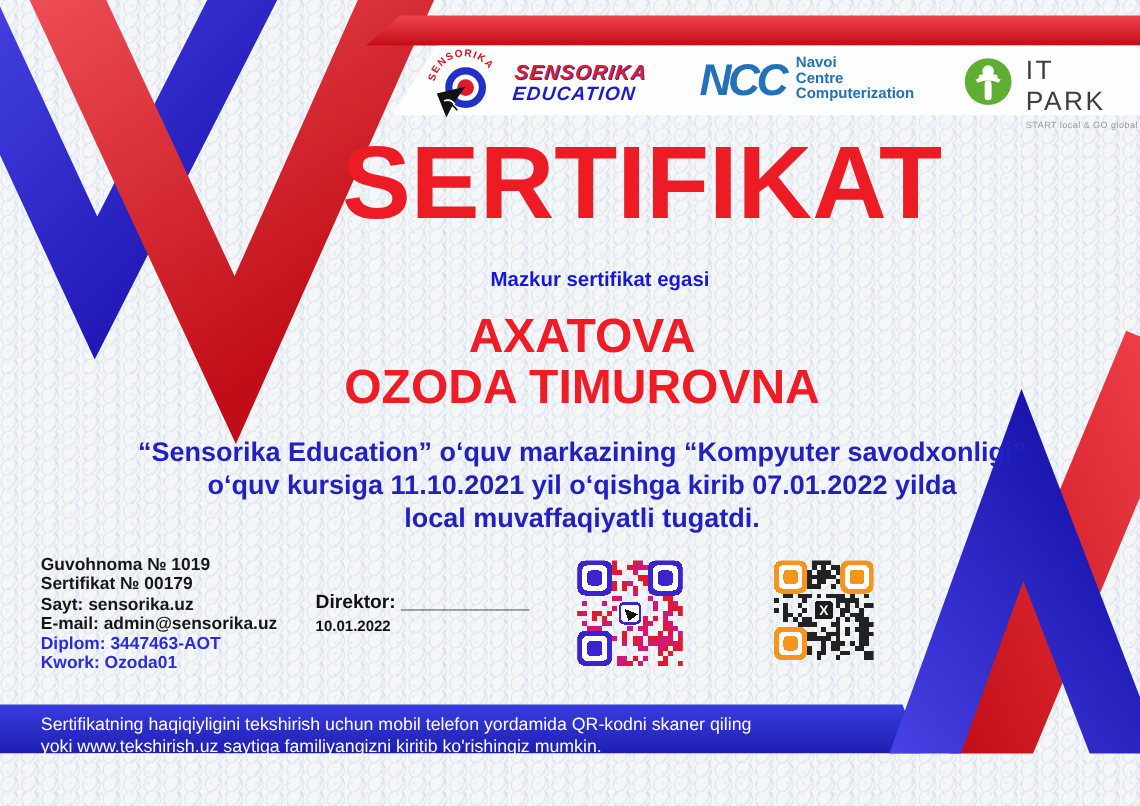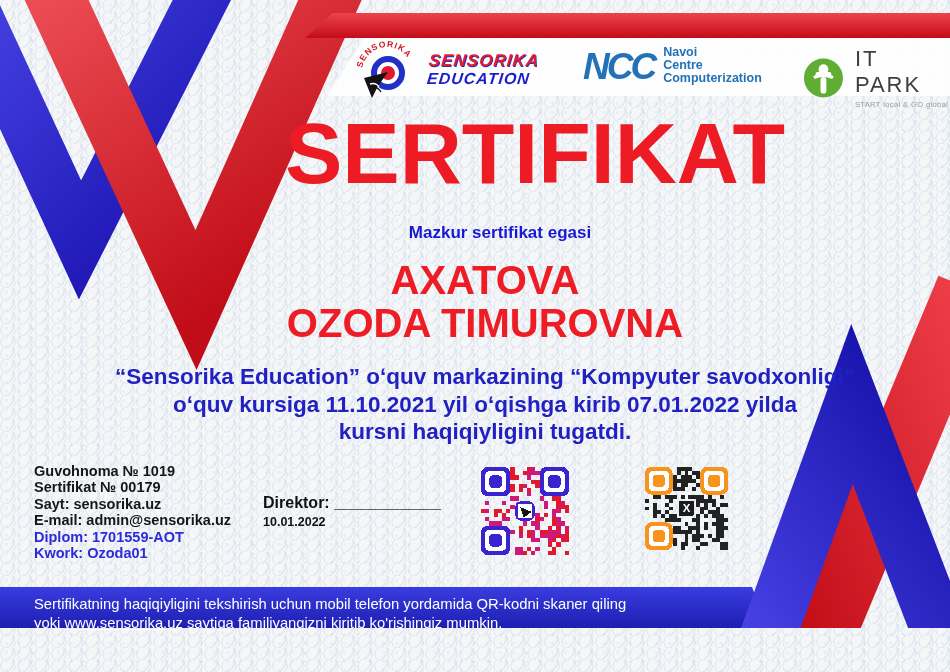--- a/index.html
+++ b/index.html
@@ -114,21 +114,21 @@
 
   <div class="layer" style="left:583px;top:46px;display:flex;align-items:flex-end;gap:9px;">
     <div class="ncc-abbr">NCC</div>
     <div class="ncc-text">
       <div>Navoi</div>
       <div>Centre</div>
       <div>Computerization</div>
     </div>
   </div>
 
-  <div class="layer" style="left:802px;top:46px;display:flex;align-items:center;gap:10px;">
+  <div class="layer" style="left:802px;top:46px;display:flex;gap:10px;">
     <svg width="44" height="44" viewBox="0 0 44 44">
       <circle cx="22" cy="22" r="20" fill="#5fae33"></circle>
       <circle cx="22" cy="13" r="5" fill="#fff"></circle>
       <path d="M10,18 q12,-6 24,0 l-3,5 q-9,-4 -18,0 z" fill="#fff"></path>
       <rect x="19" y="21" width="6" height="17" rx="3" fill="#fff"></rect>
       <circle cx="11.5" cy="17.5" r="2.6" fill="#5fae33"></circle>
       <circle cx="32.5" cy="17.5" r="2.6" fill="#5fae33"></circle>
     </svg>
     <div>
       <div class="itpark-name">IT PARK</div>
@@ -140,29 +140,29 @@
   <div class="layer subtitle">Mazkur sertifikat egasi</div>
 
   <div class="layer recipient">
     <div>AXATOVA</div>
     <div>OZODA TIMUROVNA</div>
   </div>
 
   <div class="layer bodytext">
     <div>“Sensorika Education” oʻquv markazining “Kompyuter savodxonligi”</div>
     <div>oʻquv kursiga 11.10.2021 yil oʻqishga kirib 07.01.2022 yilda</div>
-    <div>kursni haqiqiyligini tugatdi.</div>
+    <div>local muvaffaqiyatli tugatdi.</div>
   </div>
 
   <div class="layer details">
     <div>Guvohnoma № 1019</div>
     <div>Sertifikat № 00179</div>
     <div>Sayt: sensorika.uz</div>
     <div>E-mail: admin@sensorika.uz</div>
-    <div class="accent">Diplom: 1701559-AOT</div>
+    <div class="accent">Diplom: 3447463-AOT</div>
     <div class="accent">Kwork: Ozoda01</div>
   </div>
 
   <div class="layer sig">
     <div class="dir">
       <span>Direktor:</span>
       <span>____________</span>
     </div>
     <div class="date">10.01.2022</div>
   </div>
@@ -431,17 +431,17 @@
         <rect x="0" y="14" width="7" height="7" rx="1.6" fill="#f7941d"></rect>
         <rect x="1" y="15" width="5" height="5" rx="1" fill="#fff"></rect>
         <rect x="2" y="16" width="3" height="3" rx="0.8" fill="#f7941d"></rect>
         <rect x="8.6" y="8.6" width="3.8" height="3.8" rx="0.5" fill="#1c1c1c"></rect>
         <text x="10.5" y="11.45" font-size="2.9" font-weight="bold" fill="#fff" text-anchor="middle" font-family="Liberation Sans,sans-serif">X</text>
       </svg></div>
 
   <div class="layer footer-text">
     <div>Sertifikatning haqiqiyligini tekshirish uchun mobil telefon yordamida QR-kodni skaner qiling</div>
     <div>
-      <span>yoki </span><a>www.sensorika.uz</a><span> saytiga familiyangizni kiritib ko'rishingiz mumkin.</span>
+      <span>yoki </span><a>www.tekshirish.uz</a><span> saytiga familiyangizni kiritib ko'rishingiz mumkin.</span>
     </div>
   </div>
 
 </div>
 
 </body></html>

